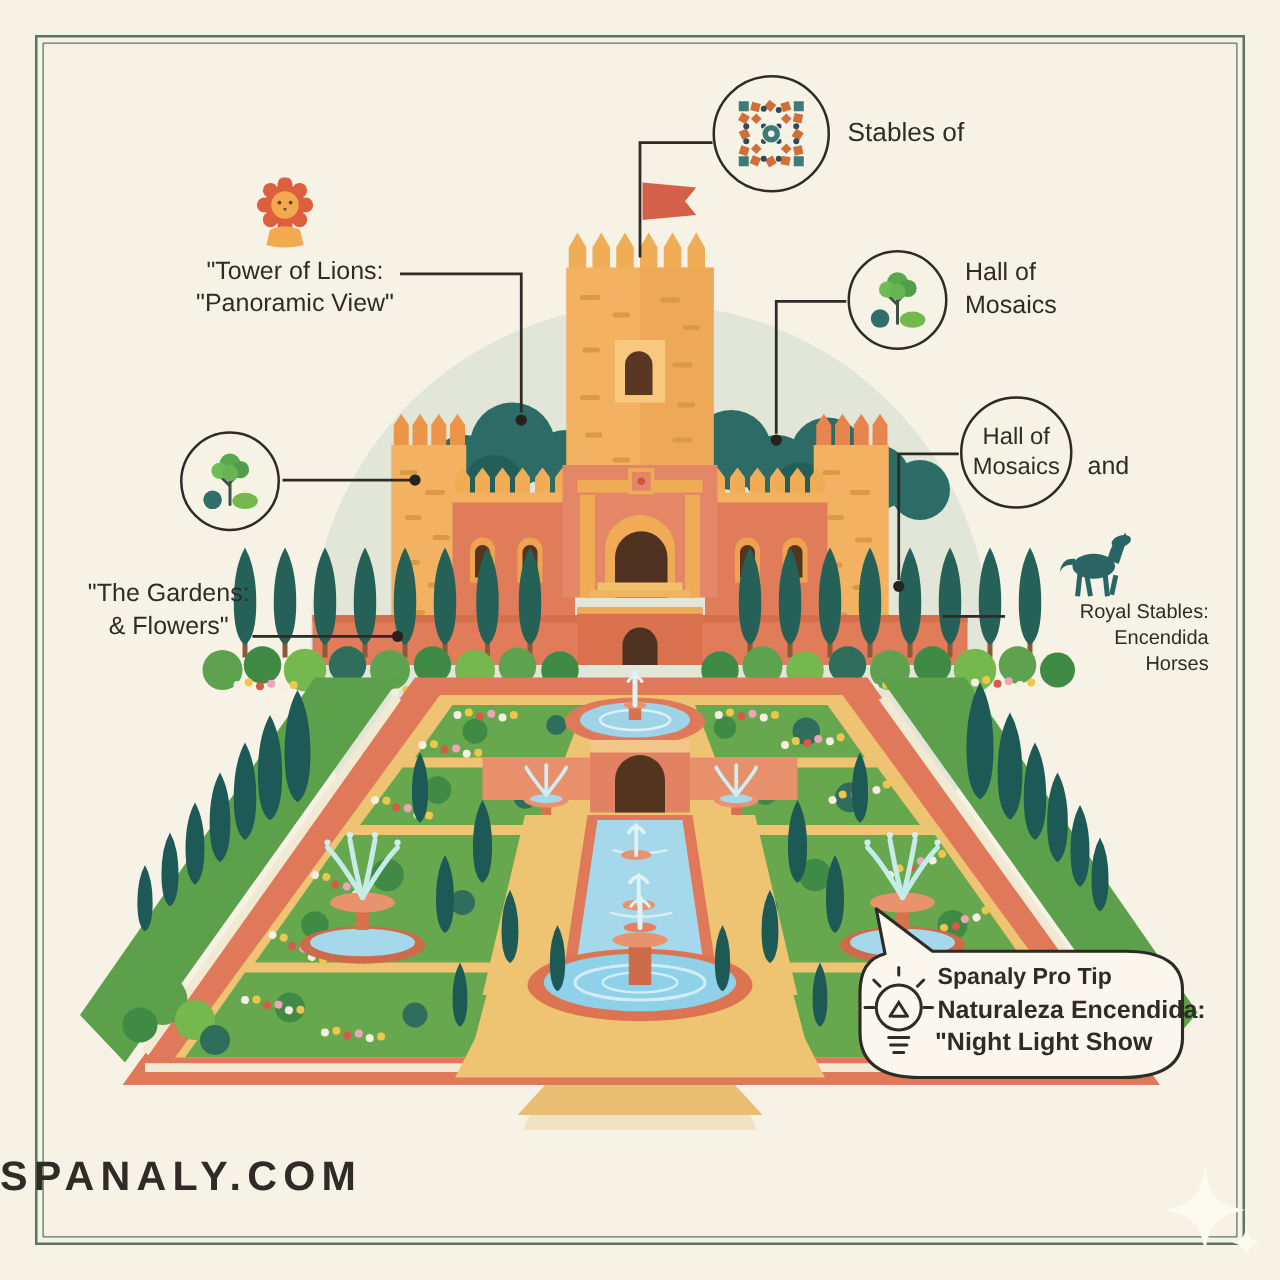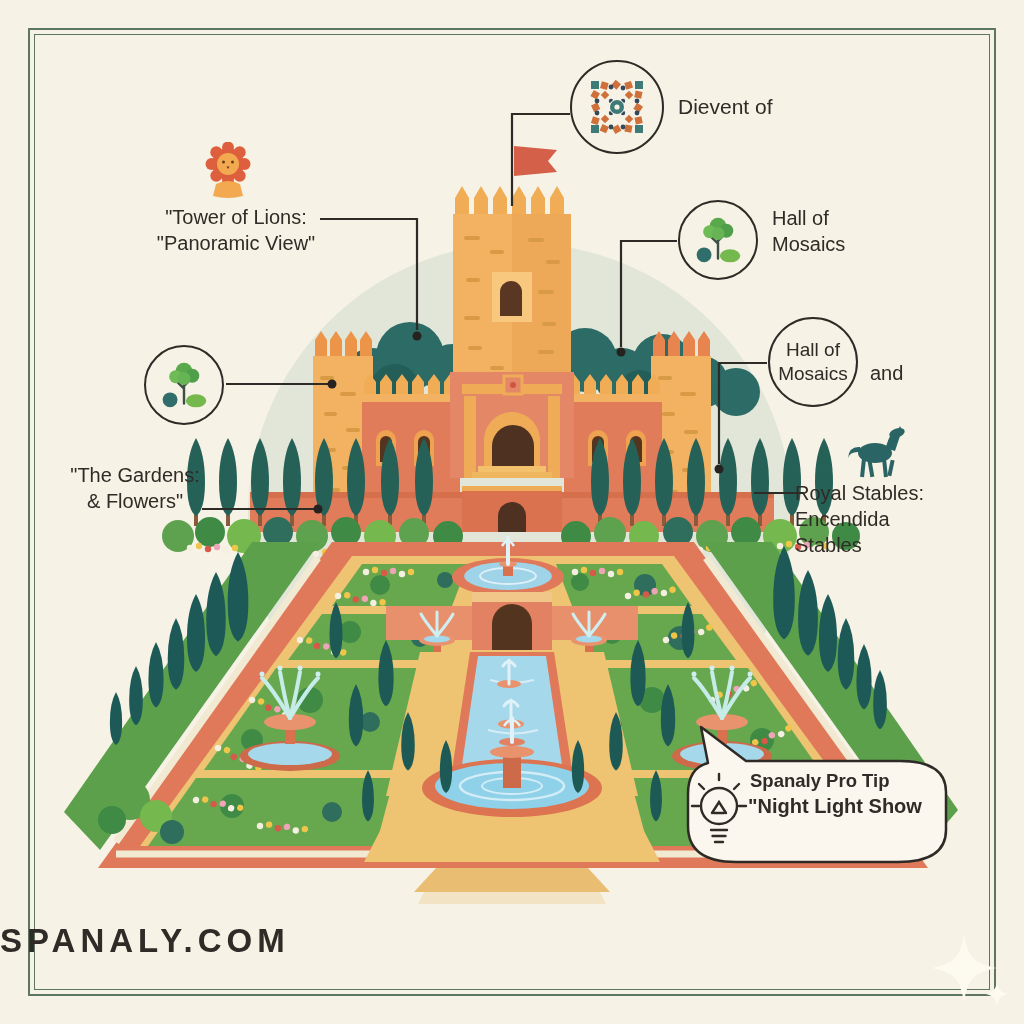--- a/index.html
+++ b/index.html
@@ -524,21 +524,21 @@
           <circle cx="34" cy="22" r="2.2"></circle>
         <circle cx="22" cy="34" r="2.2"></circle>
           <circle cx="34" cy="34" r="2.2"></circle>
       </g>
       <path d="M28 17 L39 28 L28 39 L17 28 Z" fill="#f6f2e5"></path>
       <circle cx="28" cy="28" r="7" fill="#3e7b78"></circle>
       <circle cx="28" cy="28" r="2.6" fill="#f6f2e5"></circle>
     </g>
   </svg>
 </div>
-<div class="callout-text" style="left:678px;top:93px;font-size:21px;">Dievent of</div>
+<div class="callout-text" style="left:678px;top:93px;font-size:21px;">Stables of</div>
 
 <div class="circle-badge" style="left:678px;top:200px;width:80px;height:80px;">
   <svg width="52" height="52" viewBox="0 0 56 56">
     <path d="M28 48 V22 M28 32 L19 23 M28 29 L37 20" stroke="#3e4f46" stroke-width="2.6" fill="none" stroke-linecap="round"></path>
     <circle cx="28" cy="13" r="9" fill="#5aa84c"></circle>
     <circle cx="19" cy="19" r="7" fill="#6fbc57"></circle>
     <circle cx="37" cy="18" r="7.5" fill="#4f9e49"></circle>
     <circle cx="28" cy="21" r="7" fill="#67b455"></circle>
     <circle cx="13" cy="44" r="8" fill="#2f6e6a"></circle>
     <ellipse cx="41" cy="45" rx="11" ry="7" fill="#74b84e"></ellipse>
@@ -566,24 +566,24 @@
       <polygon points="57,2 60,8 54,8"></polygon>
       <path d="M51 7 Q46 12 44 20 L49 23 Q50 14 53 9 Z"></path>
       <rect x="18" y="35" width="4" height="18" transform="rotate(6 20 44)"></rect>
       <rect x="26" y="37" width="4" height="16" transform="rotate(-10 28 45)"></rect>
       <rect x="40" y="35" width="4" height="18" transform="rotate(-6 42 44)"></rect>
       <rect x="46" y="36" width="4" height="16" transform="rotate(12 48 44)"></rect>
       <path d="M17 23 Q6 22 5 34 Q7 27 17 28 Z"></path>
     </g>
   </svg>
 </div>
-<div class="callout-text" style="left:795px;top:480px;width:172px;text-align:left;font-size:20px;">
+<div class="callout-text" style="left:795px;top:480px;width:172px;text-align:right;font-size:16px;">
   <div>Royal Stables:</div>
   <div>Encendida</div>
-  <div>Stables</div>
+  <div>Horses</div>
 </div>
 
 <div class="icon-wrap" style="left:202px;top:142px;">
   <svg width="52" height="60" viewBox="0 0 52 60">
     <g fill="#dd5f3d">
       <circle cx="26" cy="22" r="16"></circle>
       <circle cx="26" cy="5.5" r="6"></circle>
         <circle cx="26" cy="38.5" r="6"></circle>
       <circle cx="9.5" cy="22" r="6"></circle>
         <circle cx="42.5" cy="22" r="6"></circle>
@@ -631,17 +631,18 @@
         <path d="M25 76 H33"></path>
       <path d="M2 40 H9"></path>
         <path d="M49 40 H56"></path>
       <path d="M9 18 L14 23"></path>
         <path d="M49 18 L44 23"></path>
       <path d="M29 8 V14"></path>
     </g>
   </svg>
   <div style="position:absolute;left:62px;top:8px;">
     <div class="bubble-line" style="font-size:18.5px;font-weight:600;">Spanaly Pro Tip</div>
+    <div class="bubble-line" style="font-size:20px;font-weight:600;margin-top:5px;">Naturaleza Encendida:</div>
     <div class="bubble-line" style="font-size:20px;font-weight:600;margin-top:3px;margin-left:-2px;">"Night Light Show</div>
   </div>
 </div>
 
 <div class="footer">SPANALY.COM</div>
 
 </body></html>

